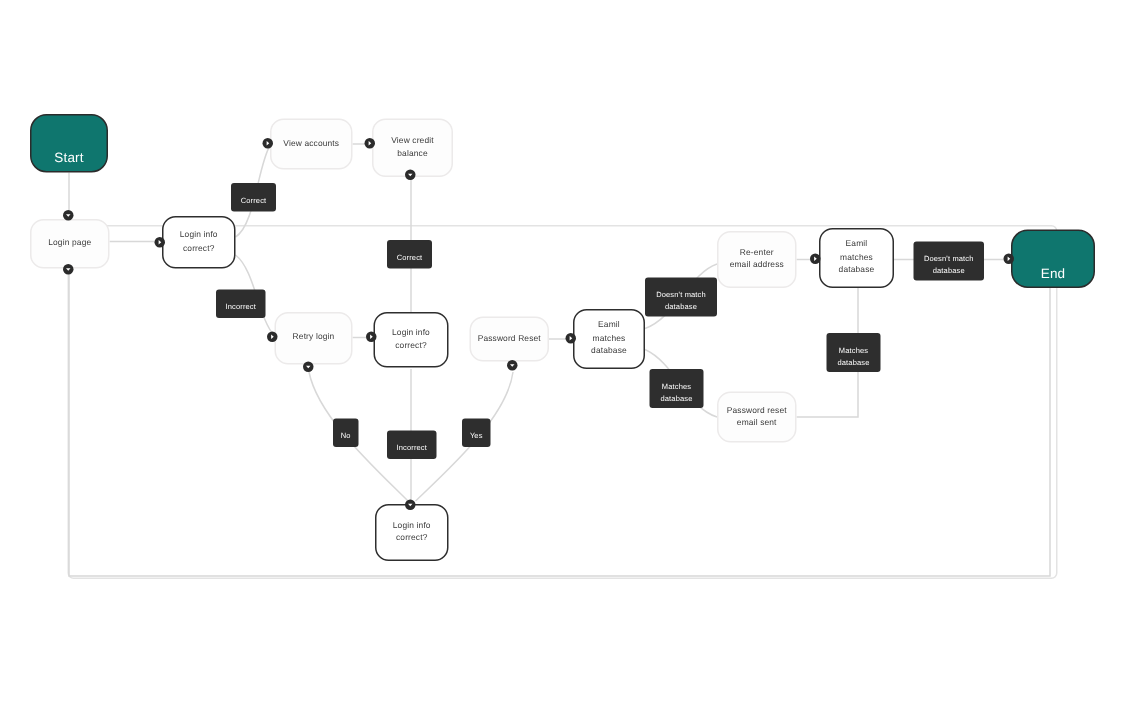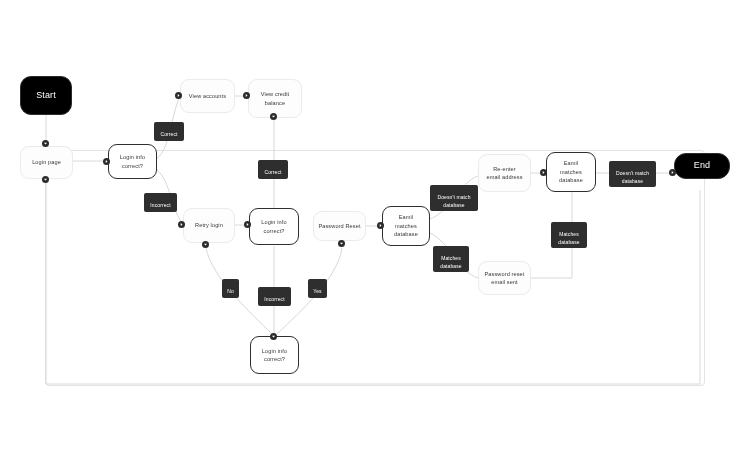--- a/index.html
+++ b/index.html
@@ -24,22 +24,22 @@
   .node{
     position:absolute;box-sizing:border-box;
     background:#fdfdfd;border:1px solid #eceaea;border-radius:9px;
     display:flex;align-items:center;justify-content:center;
     text-align:center;color:#3a3a3a;
     font-size:5.6px;line-height:1.5;letter-spacing:.1px;
     padding:2px 3px;
   }
   .node.strong{border:1.3px solid #2e2e2e;border-radius:9px;background:#fff;}
   .node.dark{
-    background:#000000;border:1px solid #2b2b2b;color:#ffffff;
-    font-size:9px;border-radius:11px;
+    background:#0f766e;border:1px solid #2b2b2b;color:#ffffff;
+    font-size:9px;border-radius:11px;align-items:flex-end;
   }
   .node .lbl{display:block;white-space:pre-line;}
 
   
   .chip{
     position:absolute;box-sizing:border-box;
     background:#2e2e2e;color:#ffffff;
     font-size:5px;line-height:1.45;letter-spacing:.1px;
     padding:2px 3px;border-radius:2px;text-align:center;
     white-space:pre-line;
@@ -146,21 +146,21 @@
     <span class="lbl">Eamil
 matches
 database</span>
   </div>
 
   <div class="node" style="left:478px;top:261px;width:53px;height:34px;">
     <span class="lbl">Password reset
 email sent</span>
   </div>
 
-  <div class="node dark" style="left:674px;top:153px;width:56px;height:26px;border-radius:12px;">
+  <div class="node dark" style="left:674px;top:153px;width:56px;height:39px;">
     <span class="lbl">End</span>
   </div>
 
   <div class="node strong" style="left:250px;top:336px;width:49px;height:38px;">
     <span class="lbl">Login info
 correct?</span>
   </div>
 
   <div class="chip" style="left:154px;top:122px;width:30px;">
     <span>Correct</span>

